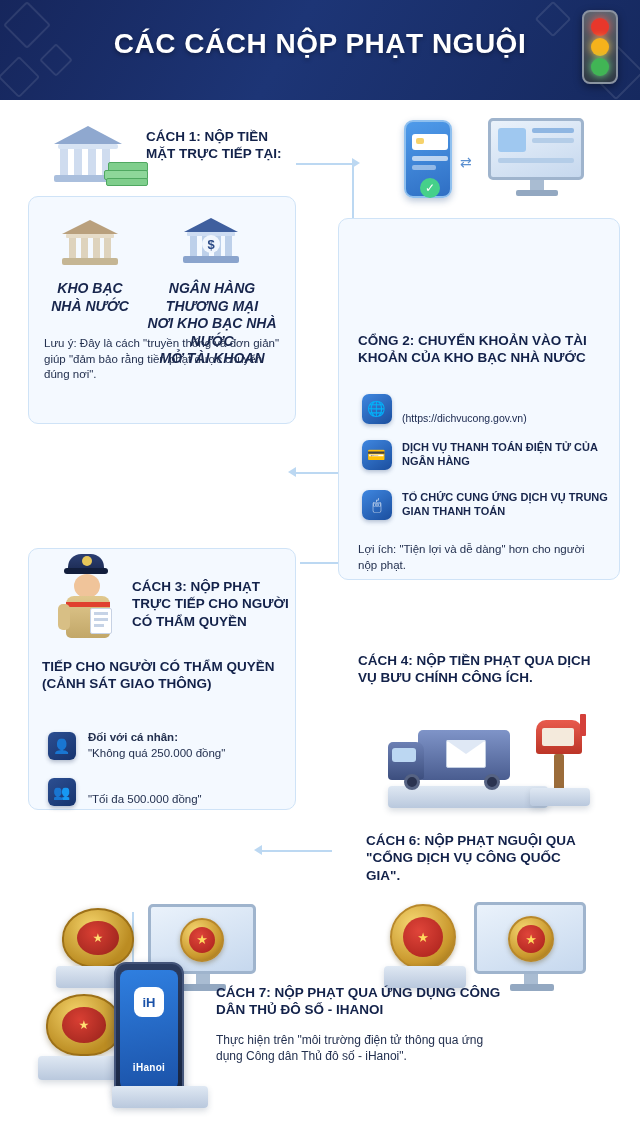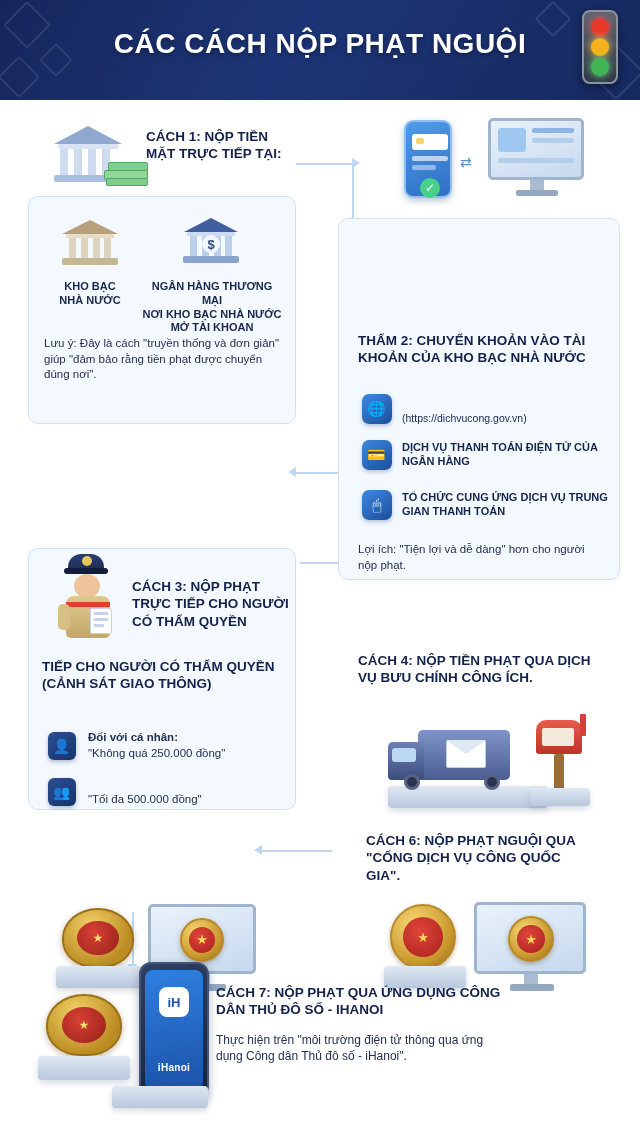--- a/index.html
+++ b/index.html
@@ -86,25 +86,26 @@
     color: #13224a;
   }
   .body-text {
     position: absolute;
     font-size: 11.5px;
     line-height: 1.35;
     color: #23304f;
   }
   .label-sm {
     position: absolute;
-    font-size: 11px;
+    font-size: 14px;
     font-weight: bold;
     line-height: 1.25;
     text-align: center;
     color: #18264d;
+    font-style: italic;
   }
 
   
   .conn { position: absolute; background: #bcd8f2; }
   .conn-h { height: 2px; }
   .conn-v { width: 2px; }
   .arrow {
     position: absolute;
     width: 0; height: 0;
   }
@@ -343,21 +344,21 @@
       <div class="screen" style="width:96px; height:62px;"></div>
       <div style="position:absolute;left:10px;top:10px;width:28px;height:24px;background:#9fc8f0;border-radius:3px;"></div>
       <div style="position:absolute;left:44px;top:10px;width:42px;height:5px;background:#8fb6e2;border-radius:2px;"></div>
       <div style="position:absolute;left:44px;top:20px;width:42px;height:5px;background:#b4cde8;border-radius:2px;"></div>
       <div style="position:absolute;left:10px;top:40px;width:76px;height:5px;background:#b4cde8;border-radius:2px;"></div>
       <div class="neck" style="left:42px; top:62px; width:14px; height:10px;"></div>
       <div class="foot" style="left:28px; top:72px; width:42px; height:6px;"></div>
     </div>
   </div>
 
-  <div class="step-title" style="left:358px; top:232px; width:250px;">THẨM 2: CHUYỂN KHOẢN VÀO TÀI KHOẢN CỦA KHO BẠC NHÀ NƯỚC</div>
+  <div class="step-title" style="left:358px; top:232px; width:250px;">CỔNG 2: CHUYỂN KHOẢN VÀO TÀI KHOẢN CỦA KHO BẠC NHÀ NƯỚC</div>
 
   <div class="mini-icon" style="left:362px; top:294px; background:linear-gradient(145deg,#3f87e0,#1b4e9e);">🌐</div>
   <div class="mini-row-text mini-row-sub" style="left:402px; top:312px; width:206px; font-weight:normal;">(https://dichvucong.gov.vn)</div>
 
   <div class="mini-icon" style="left:362px; top:340px; background:linear-gradient(145deg,#3f87e0,#1b4e9e);">💳</div>
   <div class="mini-row-text" style="left:402px; top:340px; width:210px;">DỊCH VỤ THANH TOÁN ĐIỆN TỬ CỦA NGÂN HÀNG</div>
 
   <div class="mini-icon" style="left:362px; top:390px; background:linear-gradient(145deg,#3f87e0,#1b4e9e);">🖱</div>
   <div class="mini-row-text" style="left:402px; top:390px; width:212px;">TỔ CHỨC CUNG ỨNG DỊCH VỤ TRUNG GIAN THANH TOÁN</div>
 
@@ -445,21 +446,21 @@
     </div>
   </div>
 
   <div class="art" style="left:36px; top:888px; width:100px; height:108px;">
     <div class="police-emblem" style="left:10px; top:6px; width:76px; height:62px;">
       <div class="pe-inner">★</div>
     </div>
     <div class="plinth" style="left:2px; top:68px; width:92px; height:24px;"></div>
   </div>
 
-  <div class="phone" style="left:139px; top:862px; width:70px; height:136px;">
+  <div class="phone" style="left:114px; top:862px; width:70px; height:136px;">
     <div class="scr">
       <div class="appicon">iH</div>
       <div class="appname">iHanoi</div>
     </div>
   </div>
   <div class="plinth" style="left:112px; top:986px; width:96px; height:22px;"></div>
 
   <div class="step-title" style="left:216px; top:884px; width:286px;">CÁCH 7: NỘP PHẠT QUA ỨNG DỤNG CÔNG DÂN THỦ ĐÔ SỐ - IHANOI</div>
   <div class="body-text" style="left:216px; top:932px; width:290px; font-size:12px;">Thực hiện trên "môi trường điện tử thông qua ứng dụng Công dân Thủ đô số - iHanoi".</div>
 

